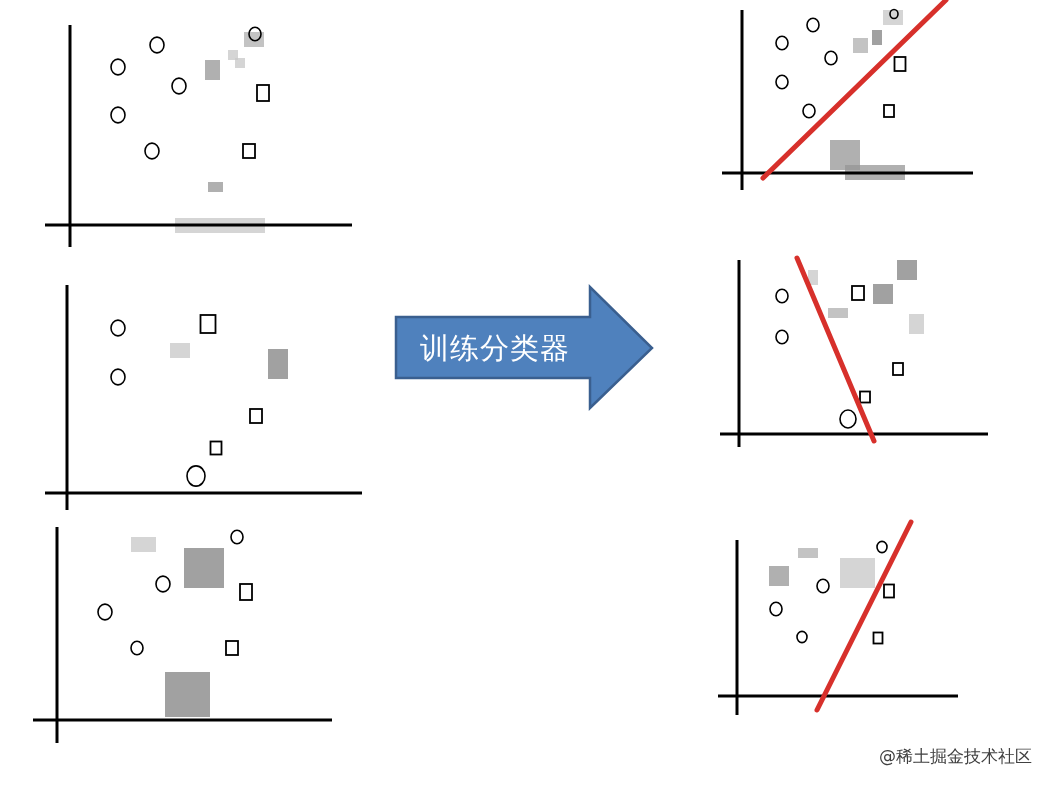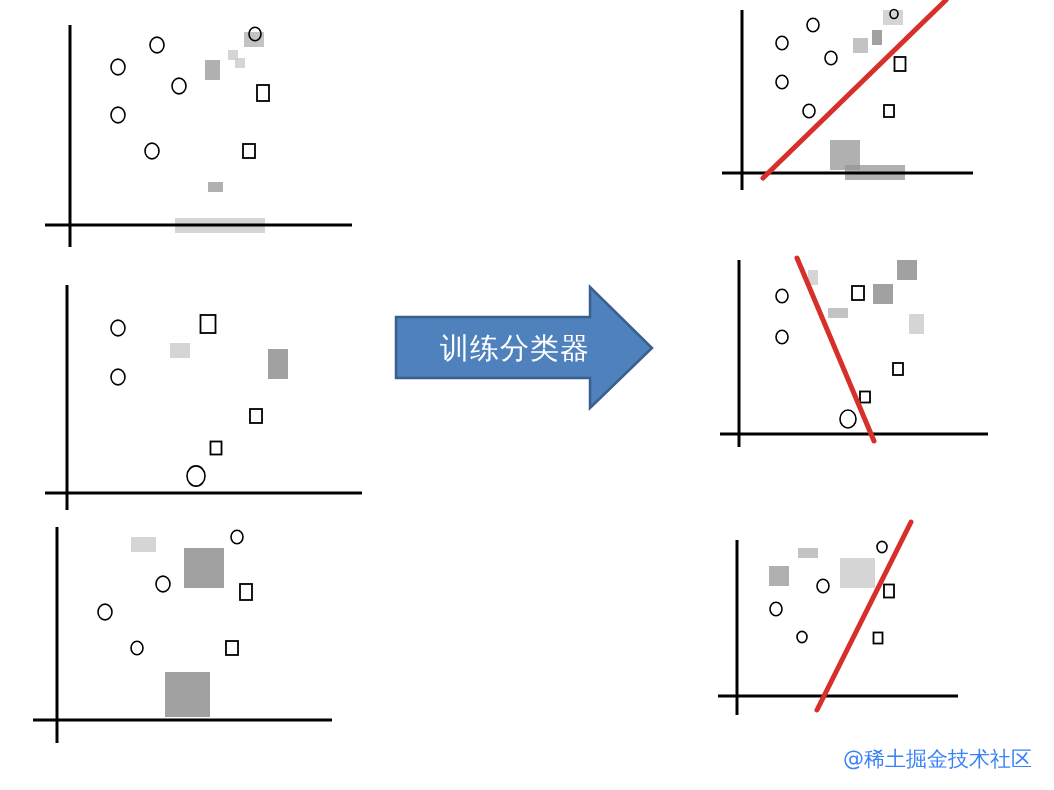--- a/index.html
+++ b/index.html
@@ -1,23 +1,23 @@
 <!DOCTYPE html>
 <html><head>
 <meta charset="utf-8">
 <style>
   html, body { margin: 0; padding: 0; background: #ffffff; }
   body { width: 1054px; height: 790px; position: relative; overflow: hidden;
          font-family: "DejaVu Sans", sans-serif; }
   svg#canvas { position: absolute; left: 0; top: 0; }
   .arrow-label { position: absolute; left: 400px; top: 326px; width: 190px; height: 44px;
-                 color: #ffffff; font-size: 29px; line-height: 44px; text-align: right;
+                 color: #ffffff; font-size: 29px; line-height: 44px; text-align: center;
                  font-family: "DejaVu Sans", sans-serif; letter-spacing: 1px; }
-  .watermark { position: absolute; right: 22px; top: 745px; color: #3b82f6;
-               font-size: 21px; font-family: "DejaVu Sans", sans-serif; }
+  .watermark { position: absolute; right: 22px; top: 745px; color: #404040;
+               font-size: 17px; font-family: "DejaVu Sans", sans-serif; }
 </style>
 </head>
 <body>
 
 <svg id="canvas" width="1054" height="790" viewBox="0 0 1054 790">
   <g id="panels-layer">
       <g>
         <g opacity="0.75">
           <rect x="205" y="60" width="5" height="5" fill="rgb(150,150,150)"></rect>
           <rect x="210" y="60" width="5" height="5" fill="rgb(150,150,150)"></rect>

